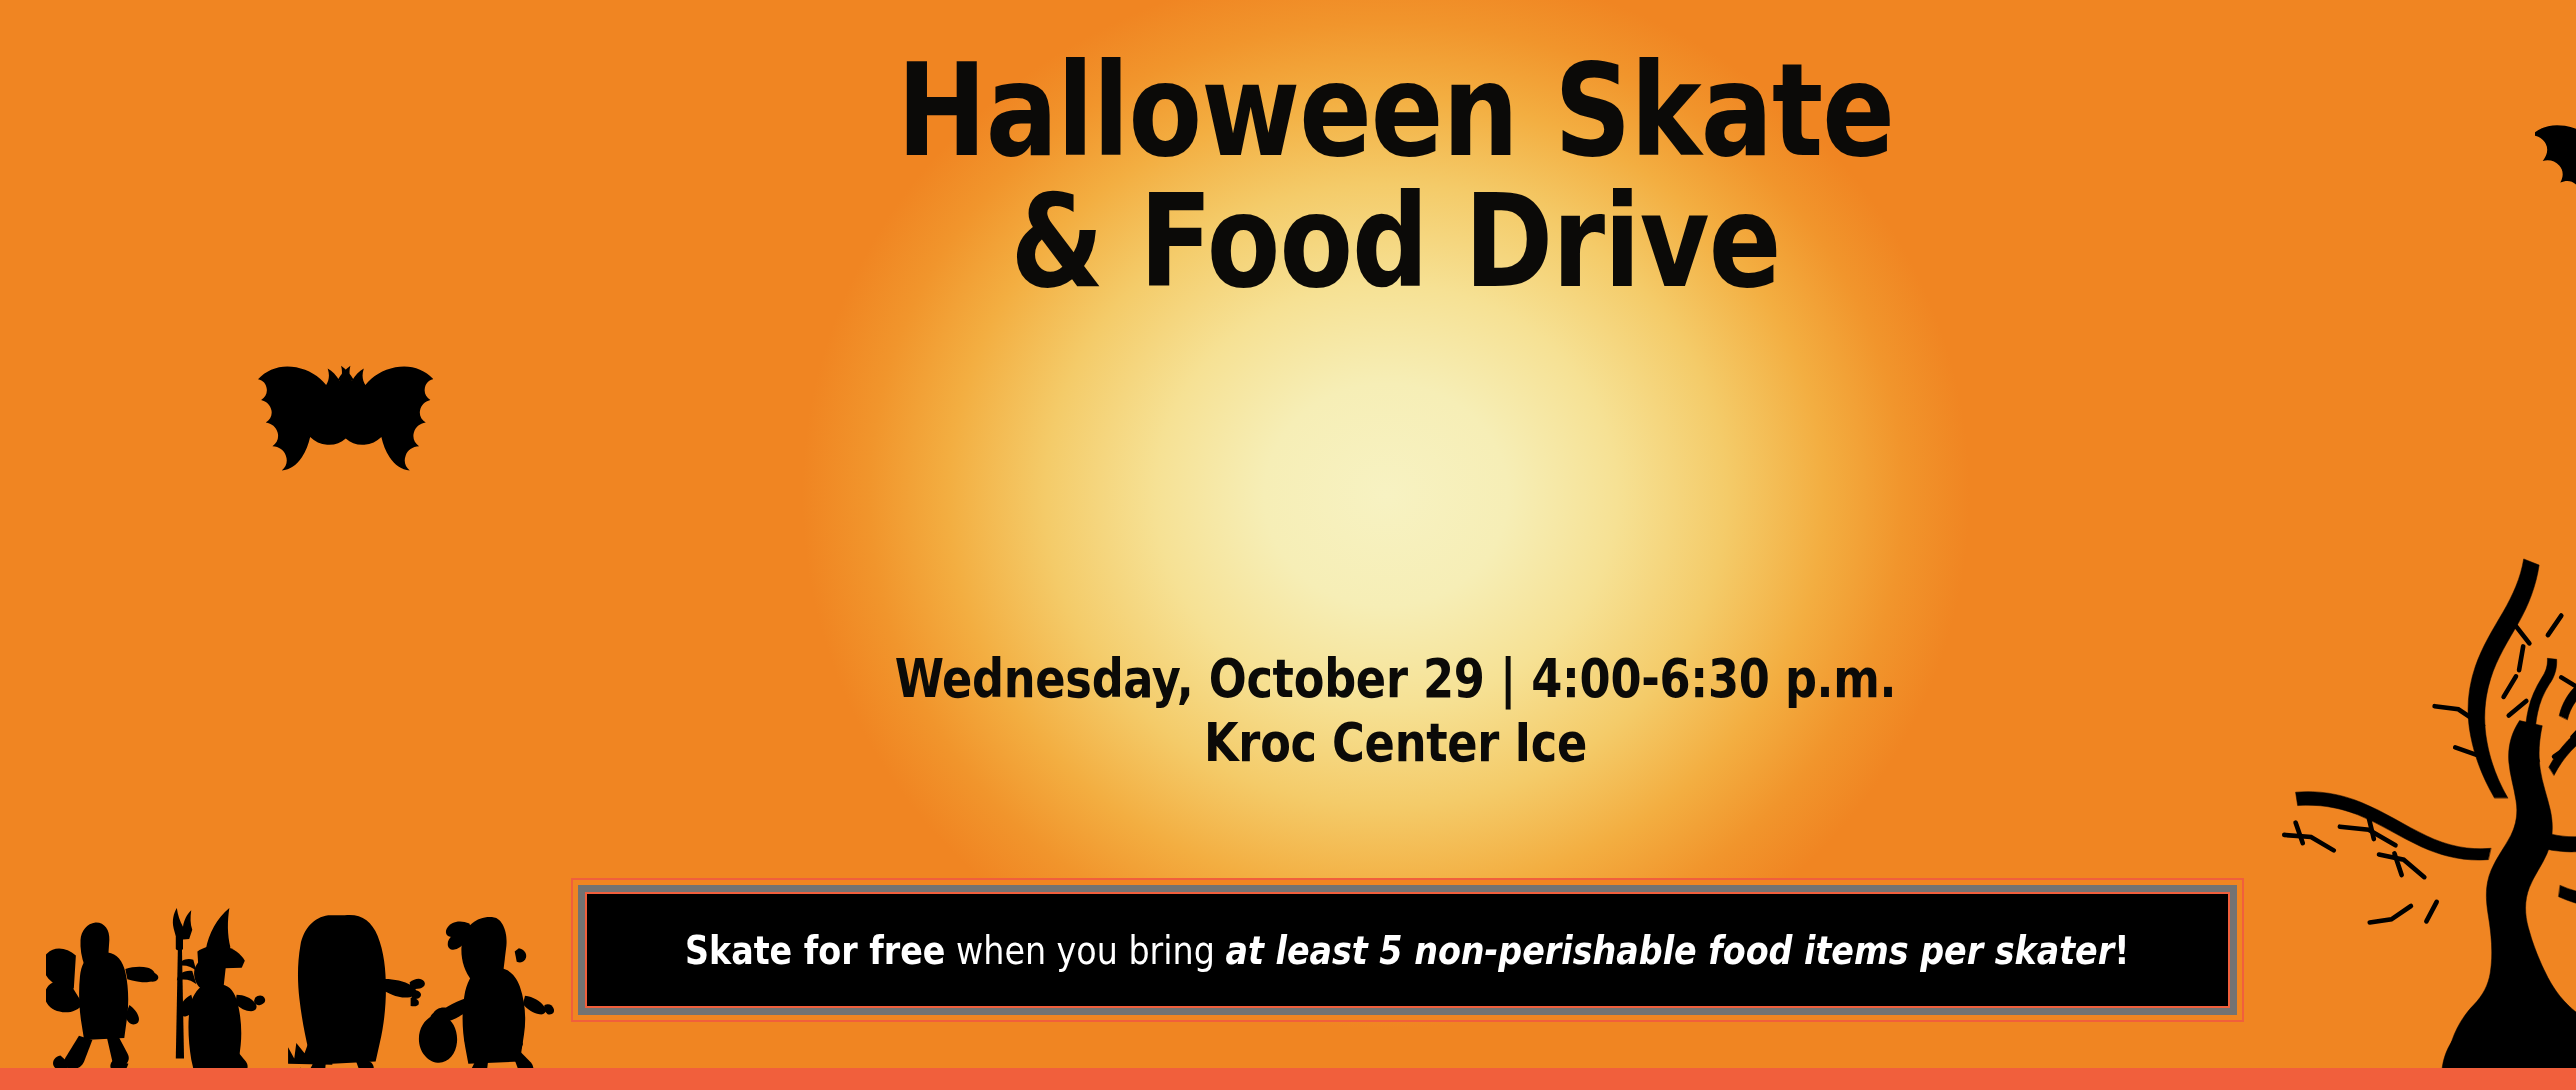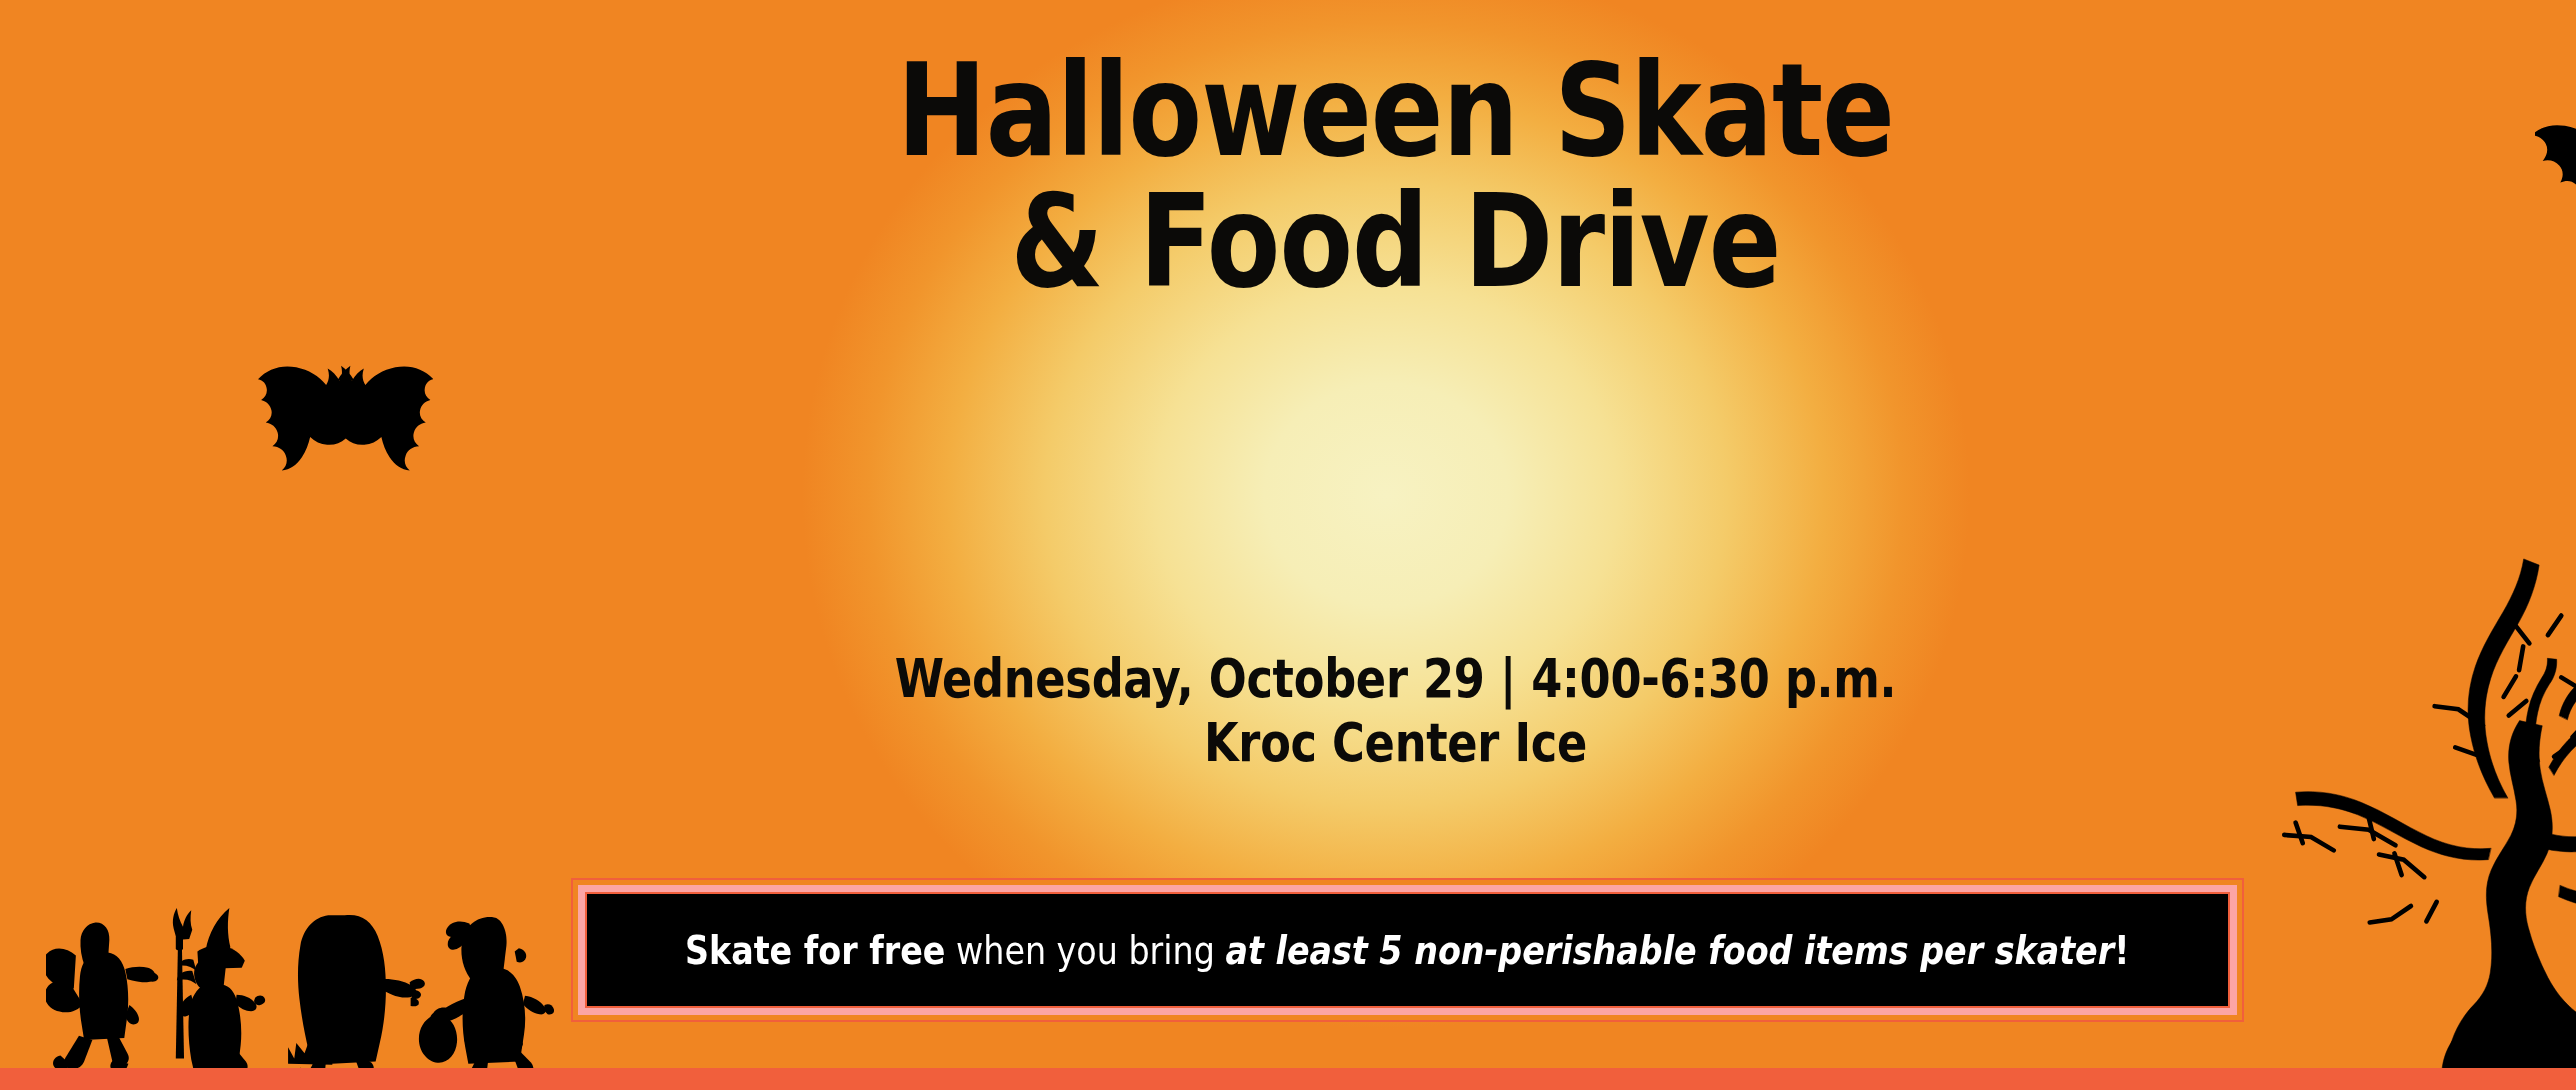--- a/index.html
+++ b/index.html
@@ -114,21 +114,21 @@
     z-index: 30;
     box-sizing: border-box;
     border: 2.6px solid #F15F3C;   
     background: #F08522;         
     padding: 4.6px;
   }
   #cta-box-black {
     box-sizing: border-box;
     width: 100%;
     height: 100%;
-    background: #fca5a5;         
+    background: #737373;         
     padding: 7.2px;
   }
   #cta-box-inner {
     box-sizing: border-box;
     width: 100%;
     height: 100%;
     border: 2.6px solid #F15F3C;   
     background: #000000;
     display: flex;
     align-items: center;

